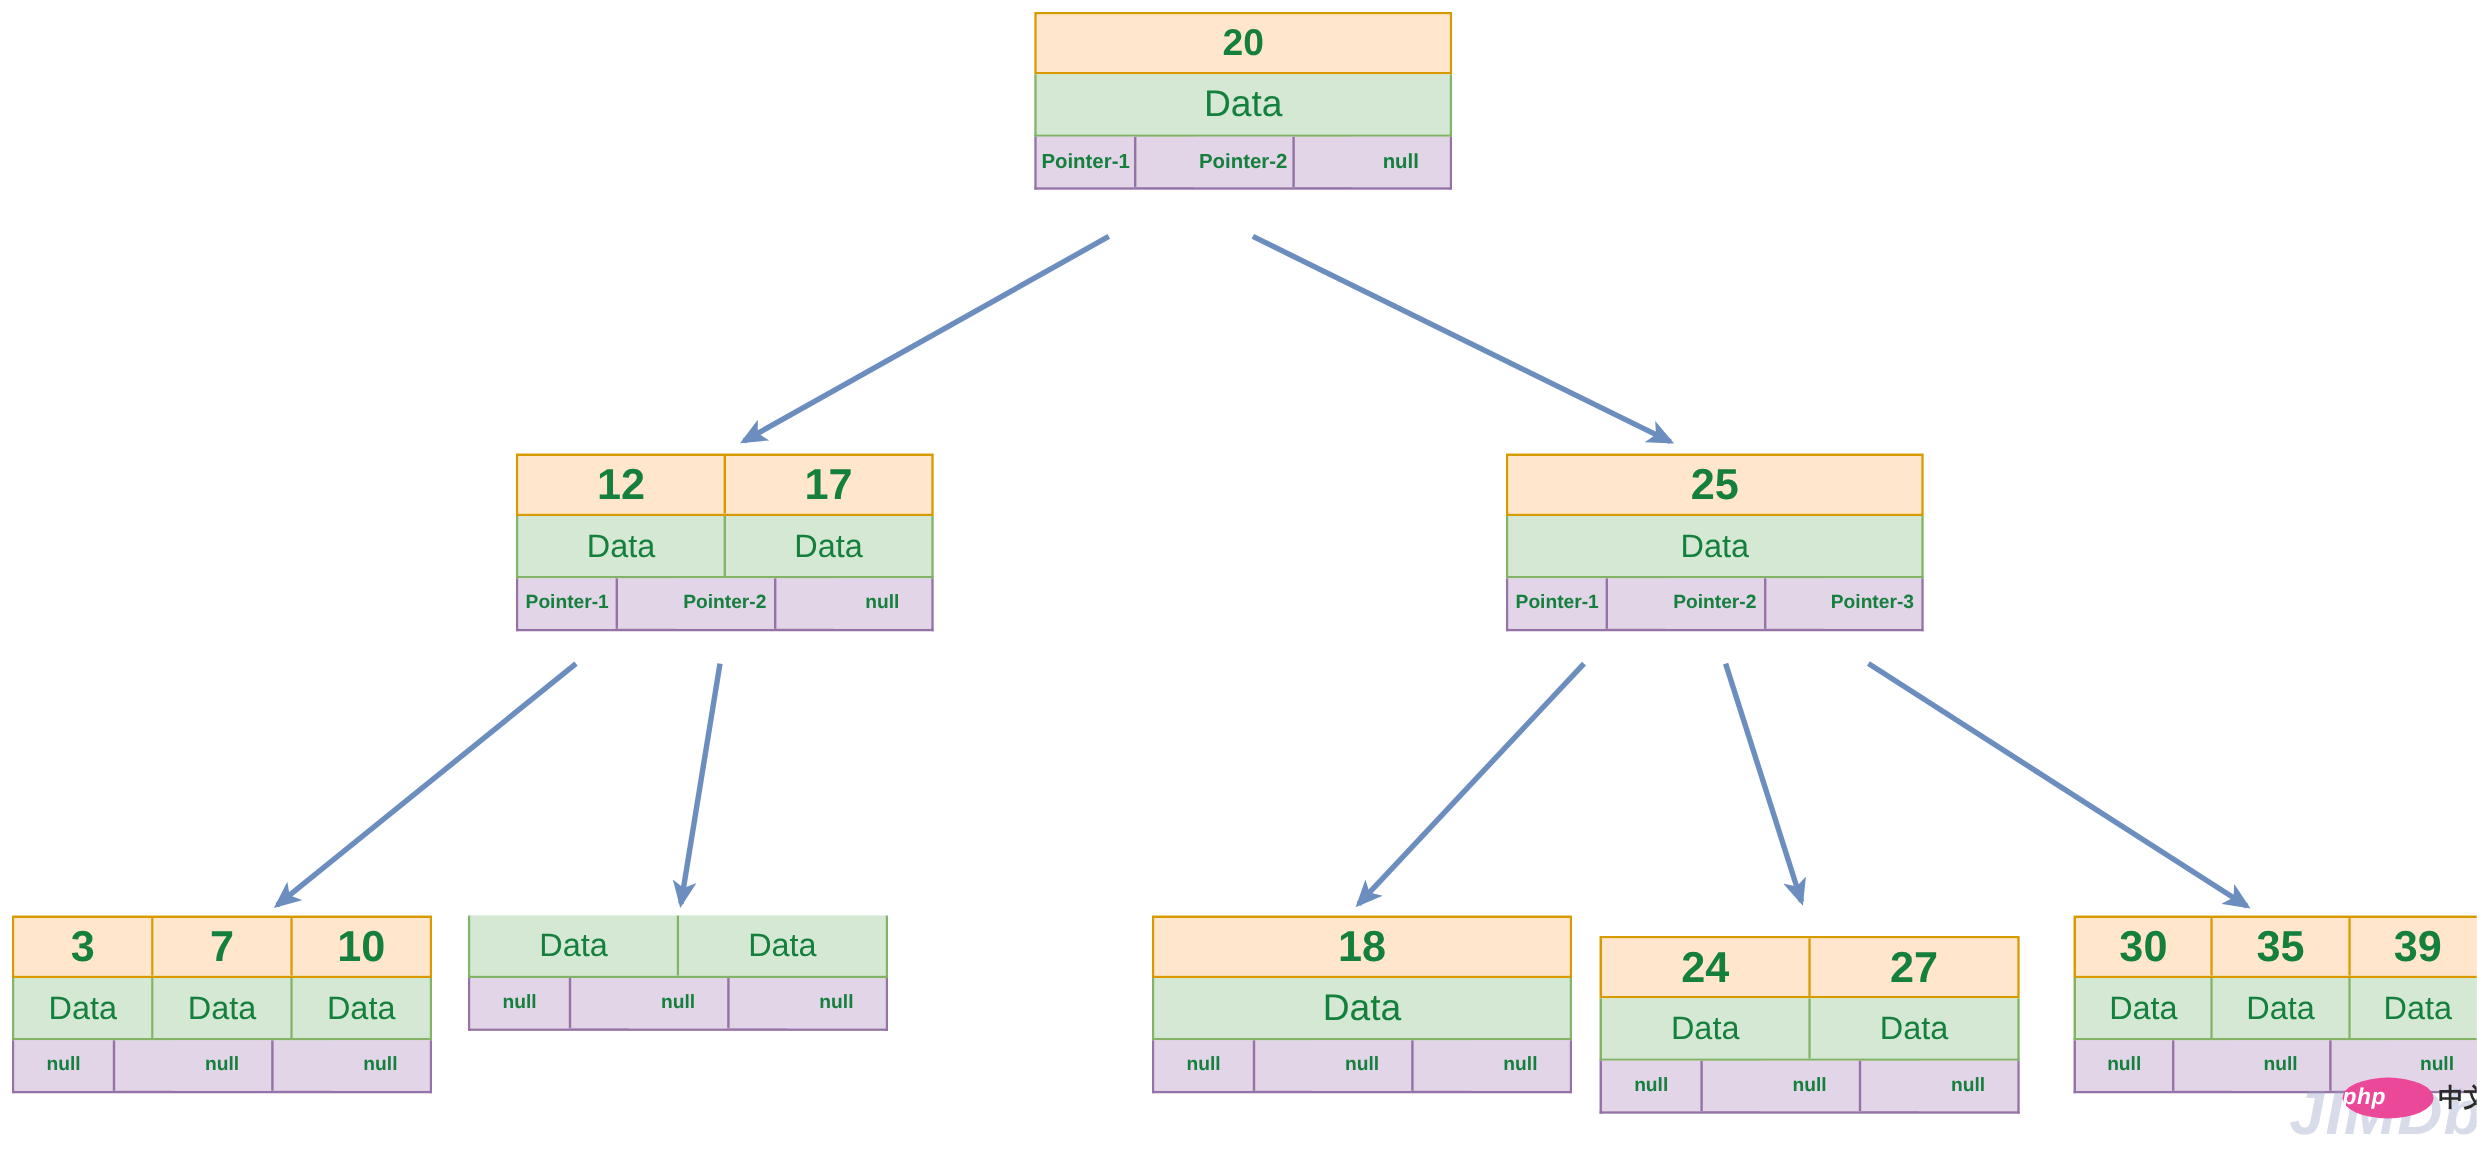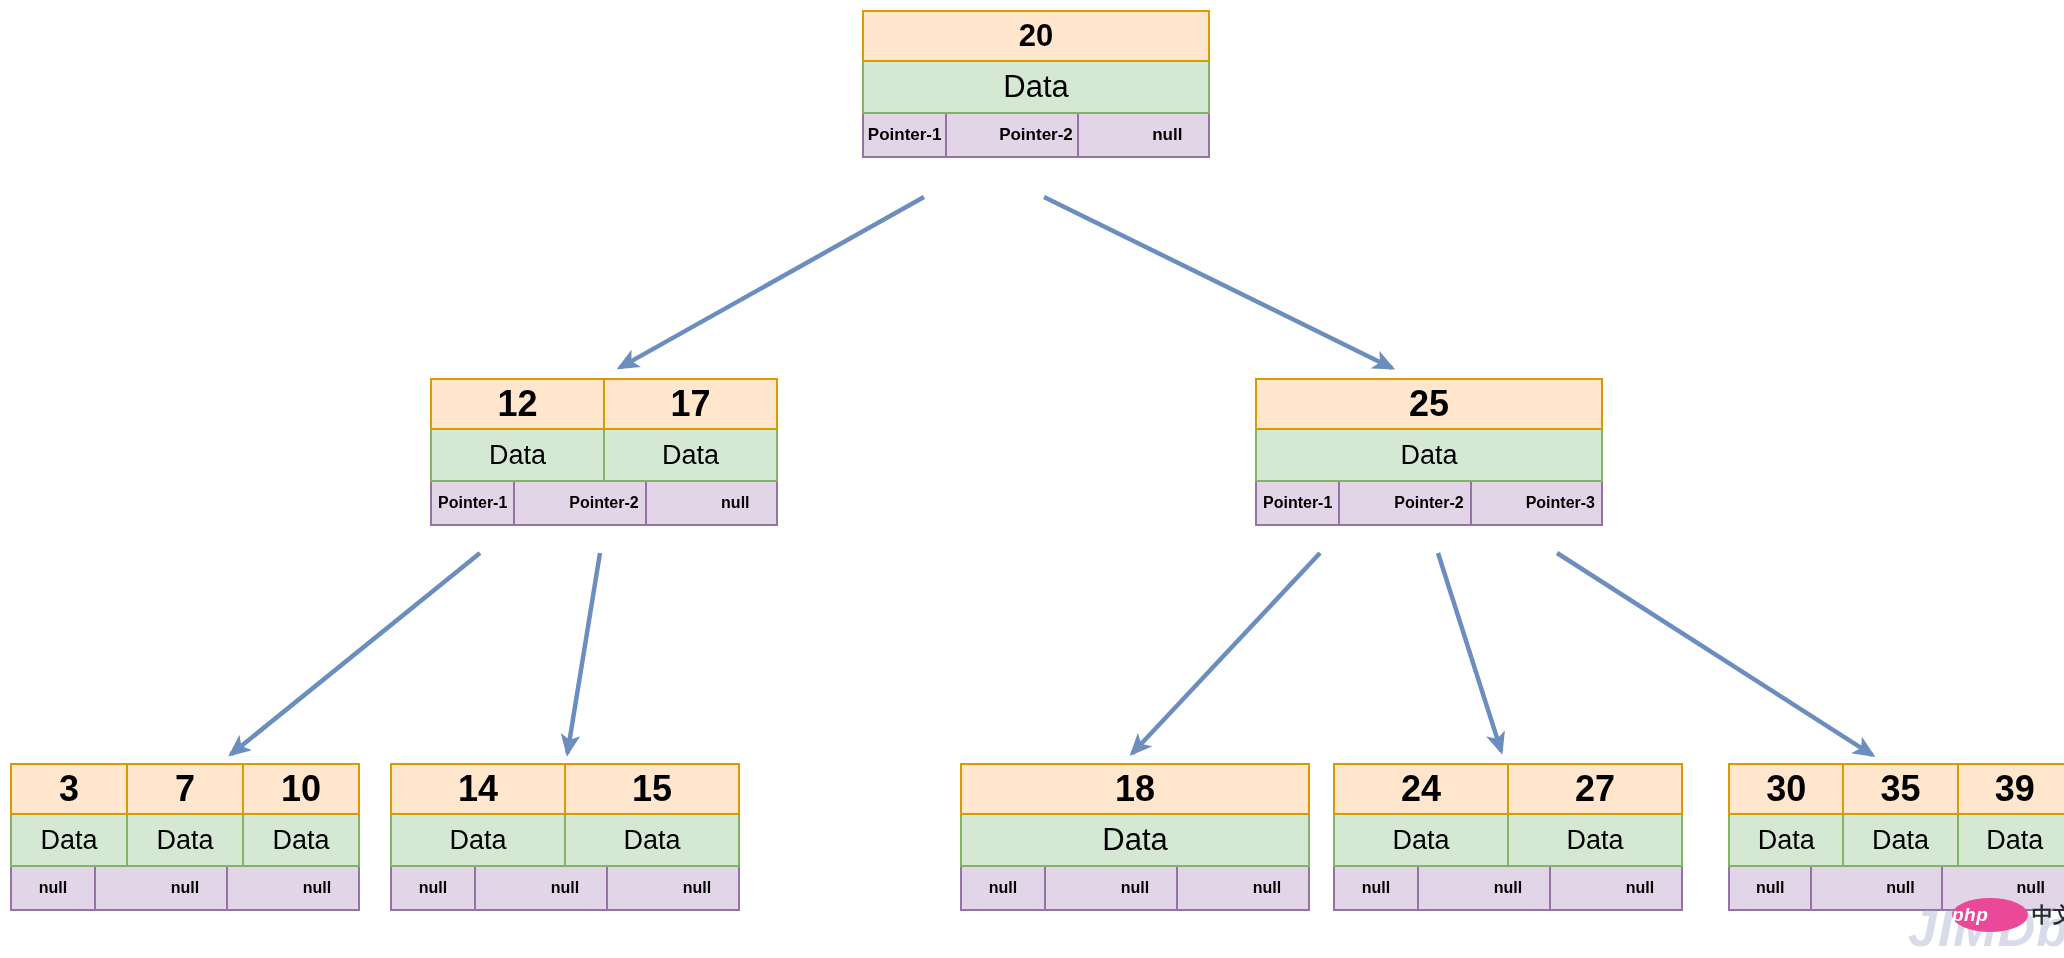--- a/index.html
+++ b/index.html
@@ -39,21 +39,21 @@
     display: flex;
     flex-direction: row;
     box-sizing: border-box;
   }
   .cell {
     box-sizing: border-box;
     display: flex;
     align-items: center;
     justify-content: center;
     text-align: left;
-    color: #000000;
+    color: #15803d;
     overflow: hidden;
     white-space: nowrap;
   }
   
   .row-keys {
     border: 2px solid #D79B00;
     background: #FFE6CC;
   }
   .row-keys .cell {
     background: #FFE6CC;
@@ -229,24 +229,20 @@
       <div class="cell fs-data-md" style="flex:1">Data</div>
     </div>
     <div class="node-row row-ptr h-ptr">
       <div class="cell fs-ptr-sm" style="flex:1">null</div>
       <div class="cell fs-ptr-sm" style="flex:1">null</div>
       <div class="cell fs-ptr-sm" style="flex:1">null</div>
     </div>
   </div>
 
   <div class="node" style="left:390px; top:763px; width:350px;">
-    <div class="node-row row-keys h-key">
-      <div class="cell fs-key-md" style="flex:1">14</div>
-      <div class="cell fs-key-md" style="flex:1">15</div>
-    </div>
     <div class="node-row row-data h-data">
       <div class="cell fs-data-md" style="flex:1">Data</div>
       <div class="cell fs-data-md" style="flex:1">Data</div>
     </div>
     <div class="node-row row-ptr h-ptr">
       <div class="cell fs-ptr-sm" style="flex:1">null</div>
       <div class="cell fs-ptr-sm" style="flex:1">null</div>
       <div class="cell fs-ptr-sm" style="flex:1">null</div>
     </div>
   </div>
@@ -258,21 +254,21 @@
     <div class="node-row row-data h-data">
       <div class="cell fs-data-lg" style="flex:1">Data</div>
     </div>
     <div class="node-row row-ptr h-ptr">
       <div class="cell fs-ptr-sm" style="flex:1">null</div>
       <div class="cell fs-ptr-sm" style="flex:1">null</div>
       <div class="cell fs-ptr-sm" style="flex:1">null</div>
     </div>
   </div>
 
-  <div class="node" style="left:1333px; top:763px; width:350px;">
+  <div class="node" style="left:1333px; top:780px; width:350px;">
     <div class="node-row row-keys h-key">
       <div class="cell fs-key-md" style="flex:1">24</div>
       <div class="cell fs-key-md" style="flex:1">27</div>
     </div>
     <div class="node-row row-data h-data">
       <div class="cell fs-data-md" style="flex:1">Data</div>
       <div class="cell fs-data-md" style="flex:1">Data</div>
     </div>
     <div class="node-row row-ptr h-ptr">
       <div class="cell fs-ptr-sm" style="flex:1">null</div>

